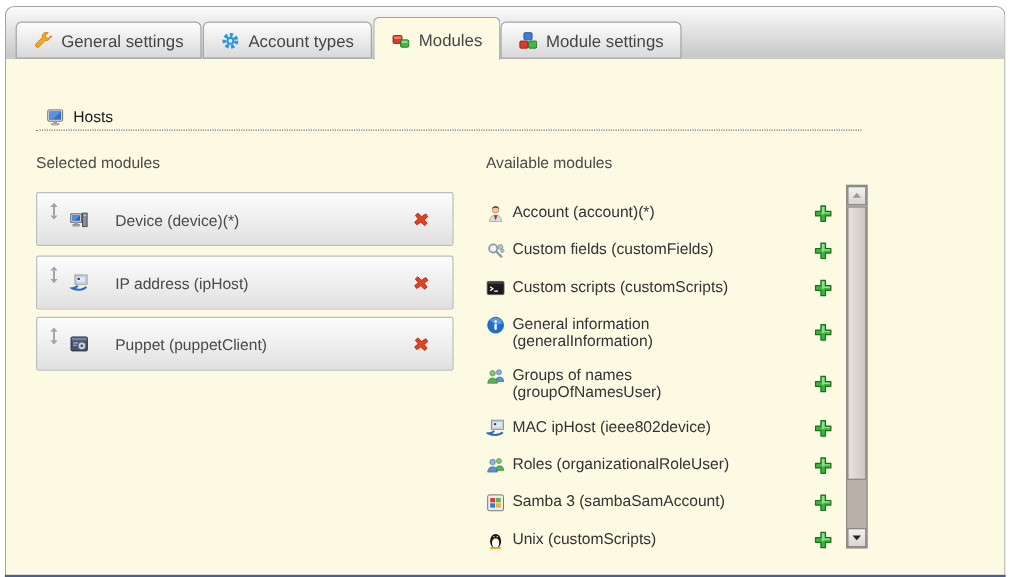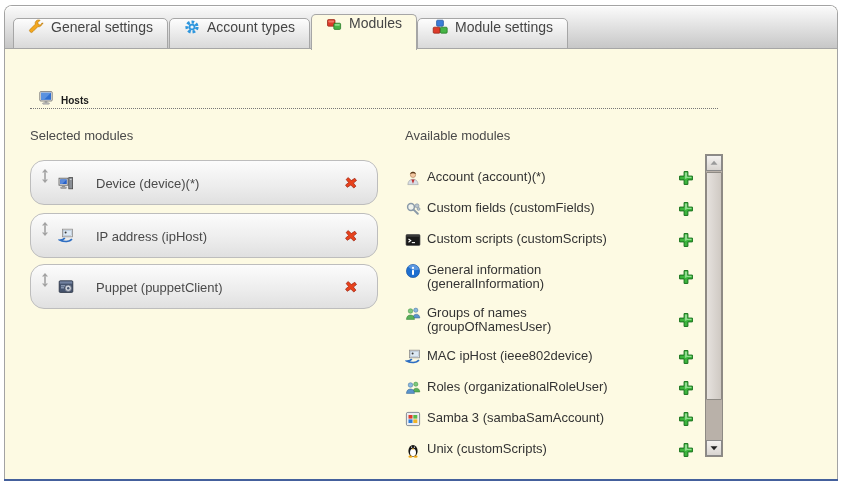--- a/index.html
+++ b/index.html
@@ -5,40 +5,40 @@
   *{margin:0;padding:0;box-sizing:border-box}
   html,body{width:842px;height:481px;background:#fff;overflow:hidden}
   body{font-family:"Liberation Sans",sans-serif;position:relative;color:#444}
 
   .widget{position:absolute;left:4px;top:5px;width:834px;height:476px;
     border:1px solid #a3a3a3;border-bottom:none;border-radius:8px 8px 0 0;background:#fdfae3}
 
   
   .tabbar{position:relative;height:43px;background:linear-gradient(#fbfbfb,#c7c7c7);
     border-bottom:1px solid #a6a6a6;border-radius:7px 7px 0 0;box-shadow:inset 0 1px 0 #fff}
-  .tab{position:absolute;top:12px;height:31px;display:flex;align-items:flex-start;gap:7px;
+  .tab{position:absolute;top:12px;height:31px;display:flex;align-items:center;gap:7px;
     padding:0 14px;font-size:14px;color:#454545;white-space:nowrap;cursor:pointer;
     border:1px solid #a6a6a6;border-radius:5px 5px 0 0;background:linear-gradient(#fdfdfd,#d9d9d9)}
   .tab.active{top:8px;height:36px;background:#fdfae3;border-bottom:none;z-index:2}
   #tab1{left:8px}#tab2{left:164px}#tab3{left:306px}#tab4{left:412px}
 
   .content{position:absolute;left:0;top:44px;right:0;bottom:0}
   .icon16{width:16px;height:16px;display:inline-block;flex:none}
   .icon16 svg{width:16px;height:16px;display:block}
 
   
-  .hosts{position:absolute;left:33px;top:40px;display:flex;align-items:flex-end;gap:7px;
-    font-size:10px;font-weight:bold;color:#1a1a1a}
+  .hosts{position:absolute;left:33px;top:40px;display:flex;align-items:flex-start;gap:7px;
+    font-size:13px;font-weight:normal;color:#1a1a1a}
   .dotline{position:absolute;left:25px;top:58px;width:688px;border-bottom:1px dotted #777;height:1px}
   .col-label{position:absolute;top:78px;font-size:13px;color:#4a4a4a}
   #sel-label{left:25px}#avail-label{left:400px}
 
   
   .sel-list{position:absolute;left:25px;top:110px;width:348px}
-  .sel-row{position:absolute;left:0;width:348px;height:45px;border:1px solid #bdbdbd;border-radius:14px;
+  .sel-row{position:absolute;left:0;width:348px;height:45px;border:1px solid #bdbdbd;border-radius:2px;
     background:linear-gradient(#fcfcfc 0%,#ececec 60%,#e0e0e0 100%);cursor:move}
   .sel-row:nth-of-type(1){top:0}.sel-row:nth-of-type(2){top:53px}.sel-row:nth-of-type(3){top:104px}
   .handle{position:absolute;left:8px;top:8px;width:12px;height:14px;cursor:ns-resize}
   .handle svg{width:12px;height:14px;display:block}
   .sel-icon{position:absolute;left:27px;top:14px}
   .sel-text{position:absolute;left:65px;top:15px;font-size:13px;color:#4a4a4a;white-space:nowrap}
   .del-btn{position:absolute;left:312px;top:14px;width:16px;height:16px;border:none;background:none;padding:0;cursor:pointer}
 
   
   .avail-list{position:absolute;left:395px;top:120px;width:300px;height:297px;overflow:hidden}

